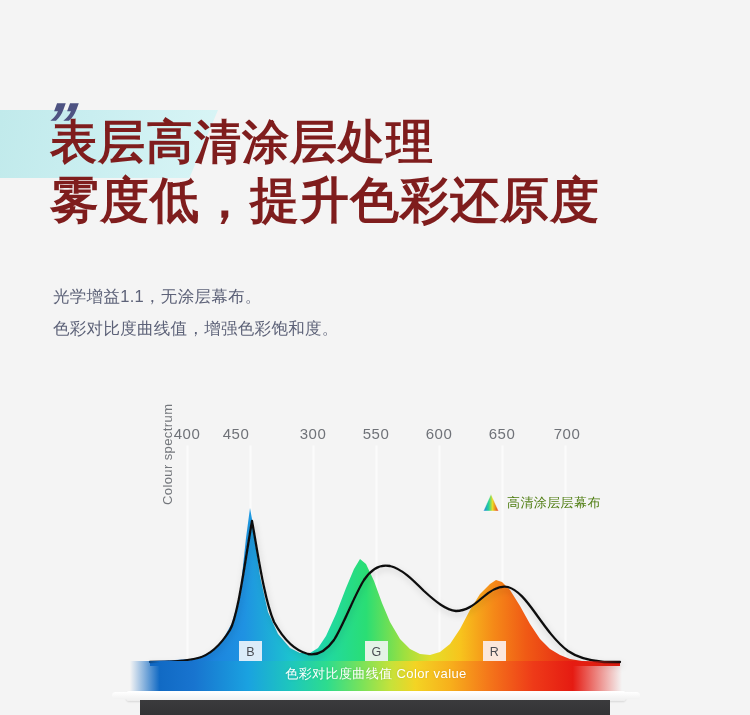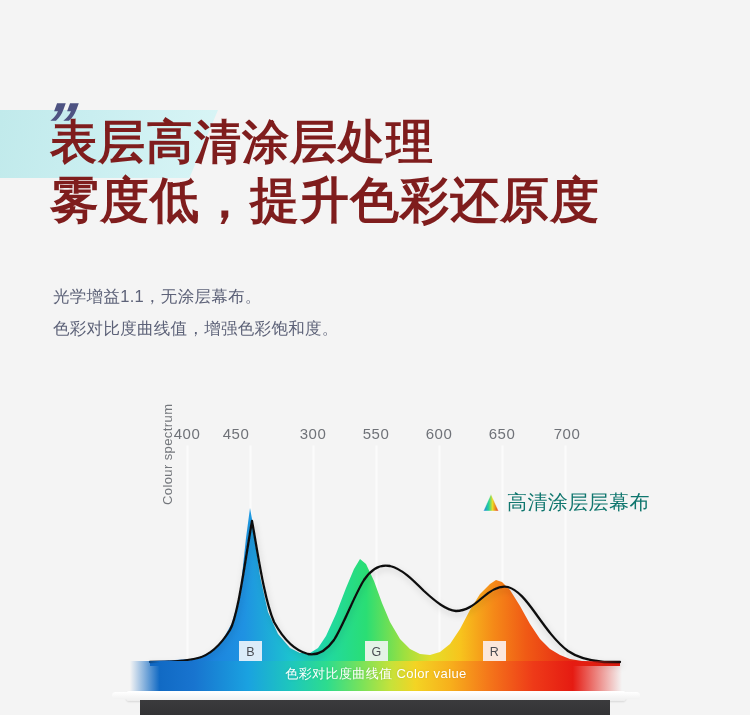--- a/index.html
+++ b/index.html
@@ -64,21 +64,21 @@
     transform:rotate(-90deg);transform-origin:left top;
     white-space:nowrap;
   }
 
   .plot{position:absolute;left:0;top:0;width:750px;height:275px;}
 
   
   .legend{position:absolute;left:482px;top:490px;width:180px;}
   .legend-row{display:flex;align-items:center;height:25px;margin-bottom:9px;}
   .legend-ico{width:18px;height:19px;margin-right:7px;flex:0 0 18px;}
-  .legend-text{font-size:20px;color:#0f766e;letter-spacing:.4px;white-space:nowrap;}
+  .legend-text{font-size:13px;color:#4d7c0f;letter-spacing:.4px;white-space:nowrap;}
 
   
   .chip{
     position:absolute;width:23px;height:21px;
     display:flex;align-items:center;justify-content:center;
     font-size:12.5px;color:#4b4e54;
     letter-spacing:.3px;
   }
   .chip.b{background:#dcecf9;}
   .chip.g{background:#e4f3e6;}

